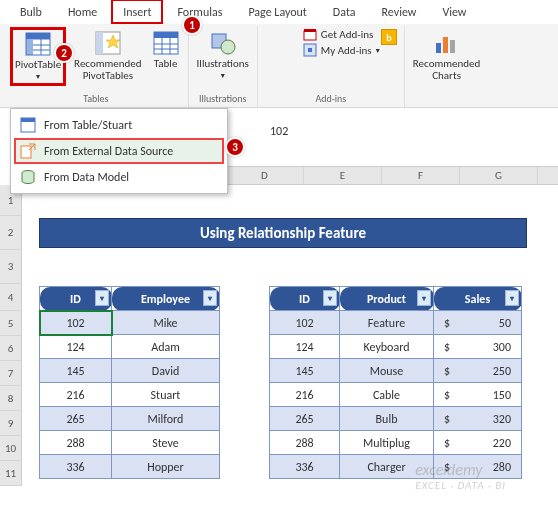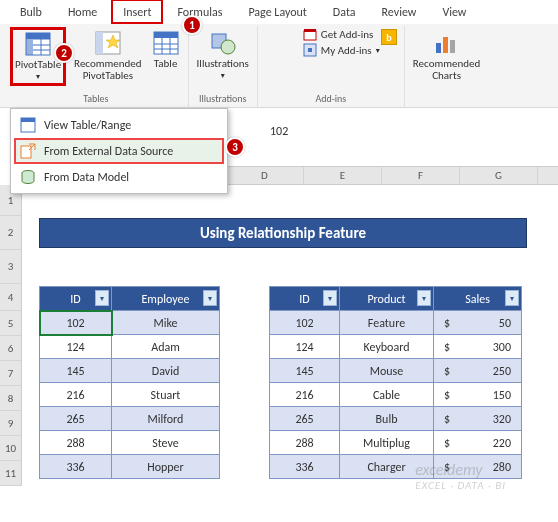--- a/index.html
+++ b/index.html
@@ -221,23 +221,24 @@
   .xl-table th, .xl-table td {
     border: 1px solid #7f97c3;
     height: 24px;
     text-align: center;
     font-size: 12px;
     padding: 0 4px;
   }
   .xl-table th {
     background: #2f5597;
     color: #fff;
-    font-weight: normal;
+    font-weight: bold;
     font-size: 12px;
     position: relative;
+    border-radius: 10px;
   }
   .hdr-drop {
     position: absolute; right: 2px; top: 3px;
     width: 14px; height: 16px;
     background: #ddebf7;
     border: 1px solid #9db3d8;
     display: flex; align-items: center; justify-content: center;
     font-size: 8px; color: #2f5597;
   }
   .t1 th, .t1 td { width: 72px; }
@@ -390,21 +391,21 @@
 <div class="badge" style="top:43px;left:54px">2</div>
 
 <div class="dropdown">
   <div class="dd-item">
     <span class="dd-icon">
       <svg width="16" height="16">
           <rect x="1" y="1" width="14" height="14" fill="#fff" stroke="#4472c4"></rect>
           <rect x="1" y="1" width="14" height="4" fill="#4472c4"></rect>
         </svg>
     </span>
-    <span>View Table/Range</span>
+    <span>From Table/Stuart</span>
   </div>
   <div class="dd-item highlight">
     <span class="dd-icon">
       <svg width="16" height="16">
           <rect x="1" y="3" width="10" height="12" fill="#fff" stroke="#ed7d31"></rect>
           <path d="M9 1 l6 0 l0 6" fill="none" stroke="#ed7d31"></path>
           <path d="M9 7 L15 1" stroke="#ed7d31"></path>
         </svg>
     </span>
     <span>From External Data Source</span>

